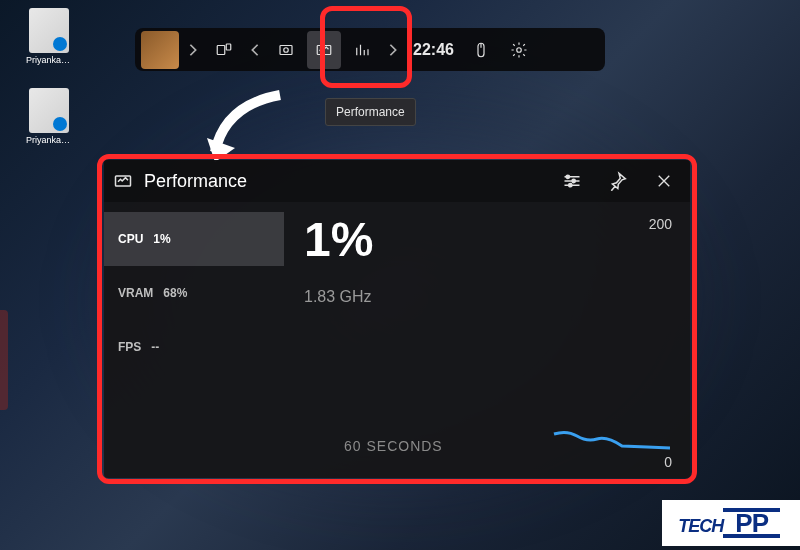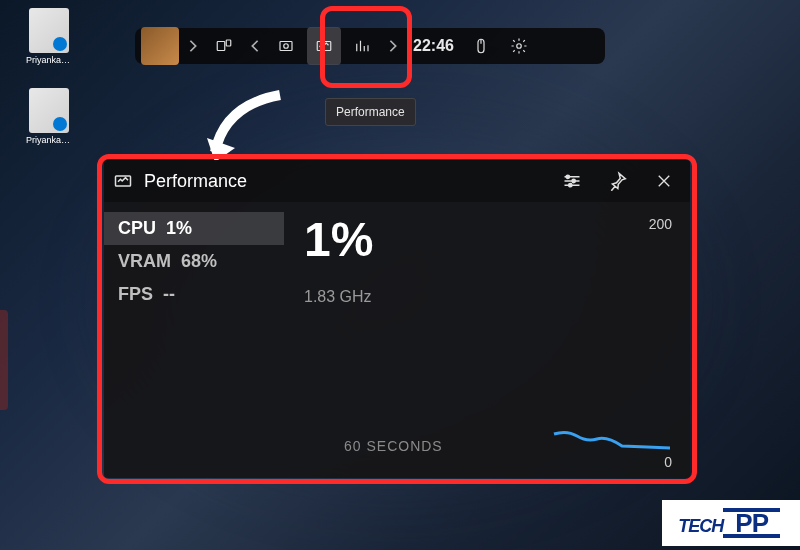--- a/index.html
+++ b/index.html
@@ -64,21 +64,21 @@
     background: rgba(120,40,40,0.6);
     border-radius: 0 4px 4px 0;
   }
 
   
   .gamebar {
     position: absolute;
     top: 28px;
     left: 135px;
     width: 470px;
-    height: 36px;
+    height: 43px;
     background: rgba(10,10,12,0.92);
     border-radius: 8px;
     display: flex;
     align-items: center;
     gap: 4px;
     padding: 0 6px;
     color: #e8e8e8;
   }
   .gb-thumb {
     width: 38px;
@@ -160,22 +160,22 @@
     flex: 1;
     display: flex;
     padding: 10px 18px 6px 0;
   }
   .pw-metrics {
     width: 180px;
     display: flex;
     flex-direction: column;
   }
   .metric {
-    padding: 6px 14px;
-    font-size: 18px;
+    padding: 20px 14px;
+    font-size: 12px;
     font-weight: 700;
     color: #bfbfbf;
     display: flex;
     gap: 10px;
     align-items: flex-start;
   }
   .metric.selected {
     background: rgba(90,90,95,0.55);
     color: #fff;
   }

